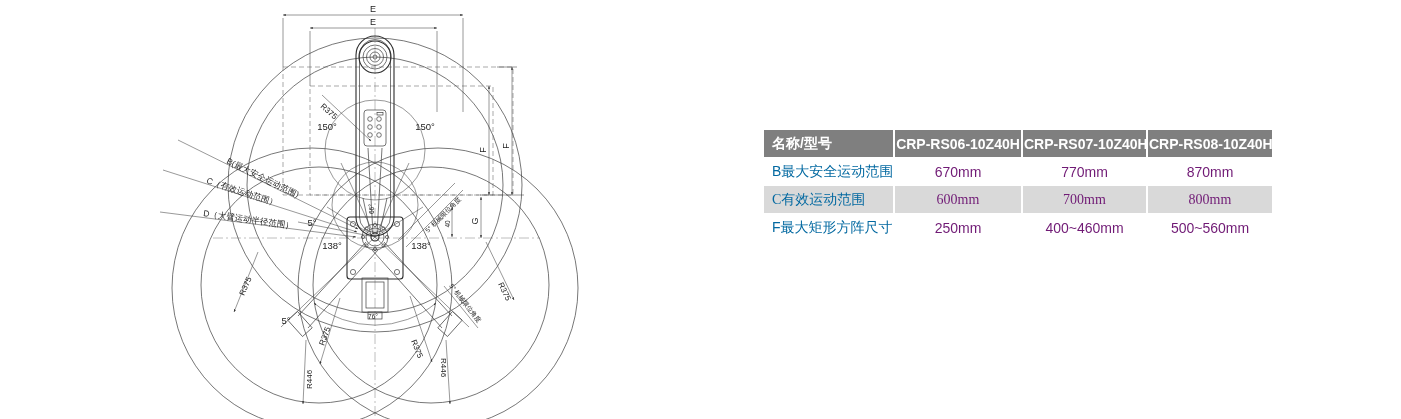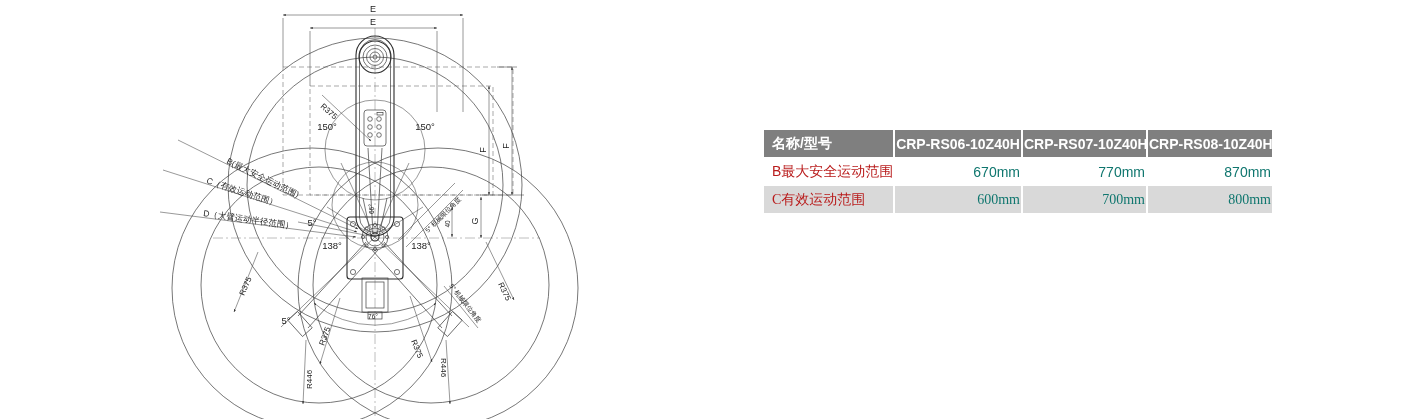--- a/index.html
+++ b/index.html
@@ -19,22 +19,22 @@
   .ang-sm{font-size:6.5px;}
   .rad{font-size:8px;}
   .cjk{font-size:8.5px;}
   .note{font-size:6.5px;}
   
   #spec{position:absolute;left:762px;top:129px;}
   table{border-collapse:separate;border-spacing:2px 1px;table-layout:fixed;width:512px;}
   th,td{height:25px;overflow:hidden;white-space:nowrap;}
   th{background:#7f7f7f;color:#ffffff;font-size:14px;font-weight:bold;text-align:center;margin-top:48px;}
   th.lbl{text-align:left;padding-left:8px;}
-  td{font-size:14px;color:#0f766e;text-align:right;background:#ffffff;}
-  td.lbl{text-align:left;padding-left:8px;color:#b91c1c;}
+  td{font-size:14px;color:#701a75;text-align:center;background:#ffffff;}
+  td.lbl{text-align:left;padding-left:8px;color:#0369a1;}
   tr.alt td{background:#d9d9d9;font-family:Liberation Serif, serif;}
 </style>
 </head>
 <body>
 
 <div id="frame">
 
   <svg id="diag" viewBox="150 0 430 419">
     <defs>
       <marker id="arr" markerWidth="6" markerHeight="4" refX="5" refY="2" orient="auto-start-reverse">
@@ -221,17 +221,23 @@
           <td>670mm</td>
           <td>770mm</td>
           <td>870mm</td>
         </tr>
         <tr class="alt">
           <td class="lbl">C有效运动范围</td>
           <td>600mm</td>
           <td>700mm</td>
           <td>800mm</td>
         </tr>
+        <tr>
+          <td class="lbl">F最大矩形方阵尺寸</td>
+          <td>250mm</td>
+          <td>400~460mm</td>
+          <td>500~560mm</td>
+        </tr>
       </tbody>
     </table>
   </div>
 
 </div>
 
 </body></html>

